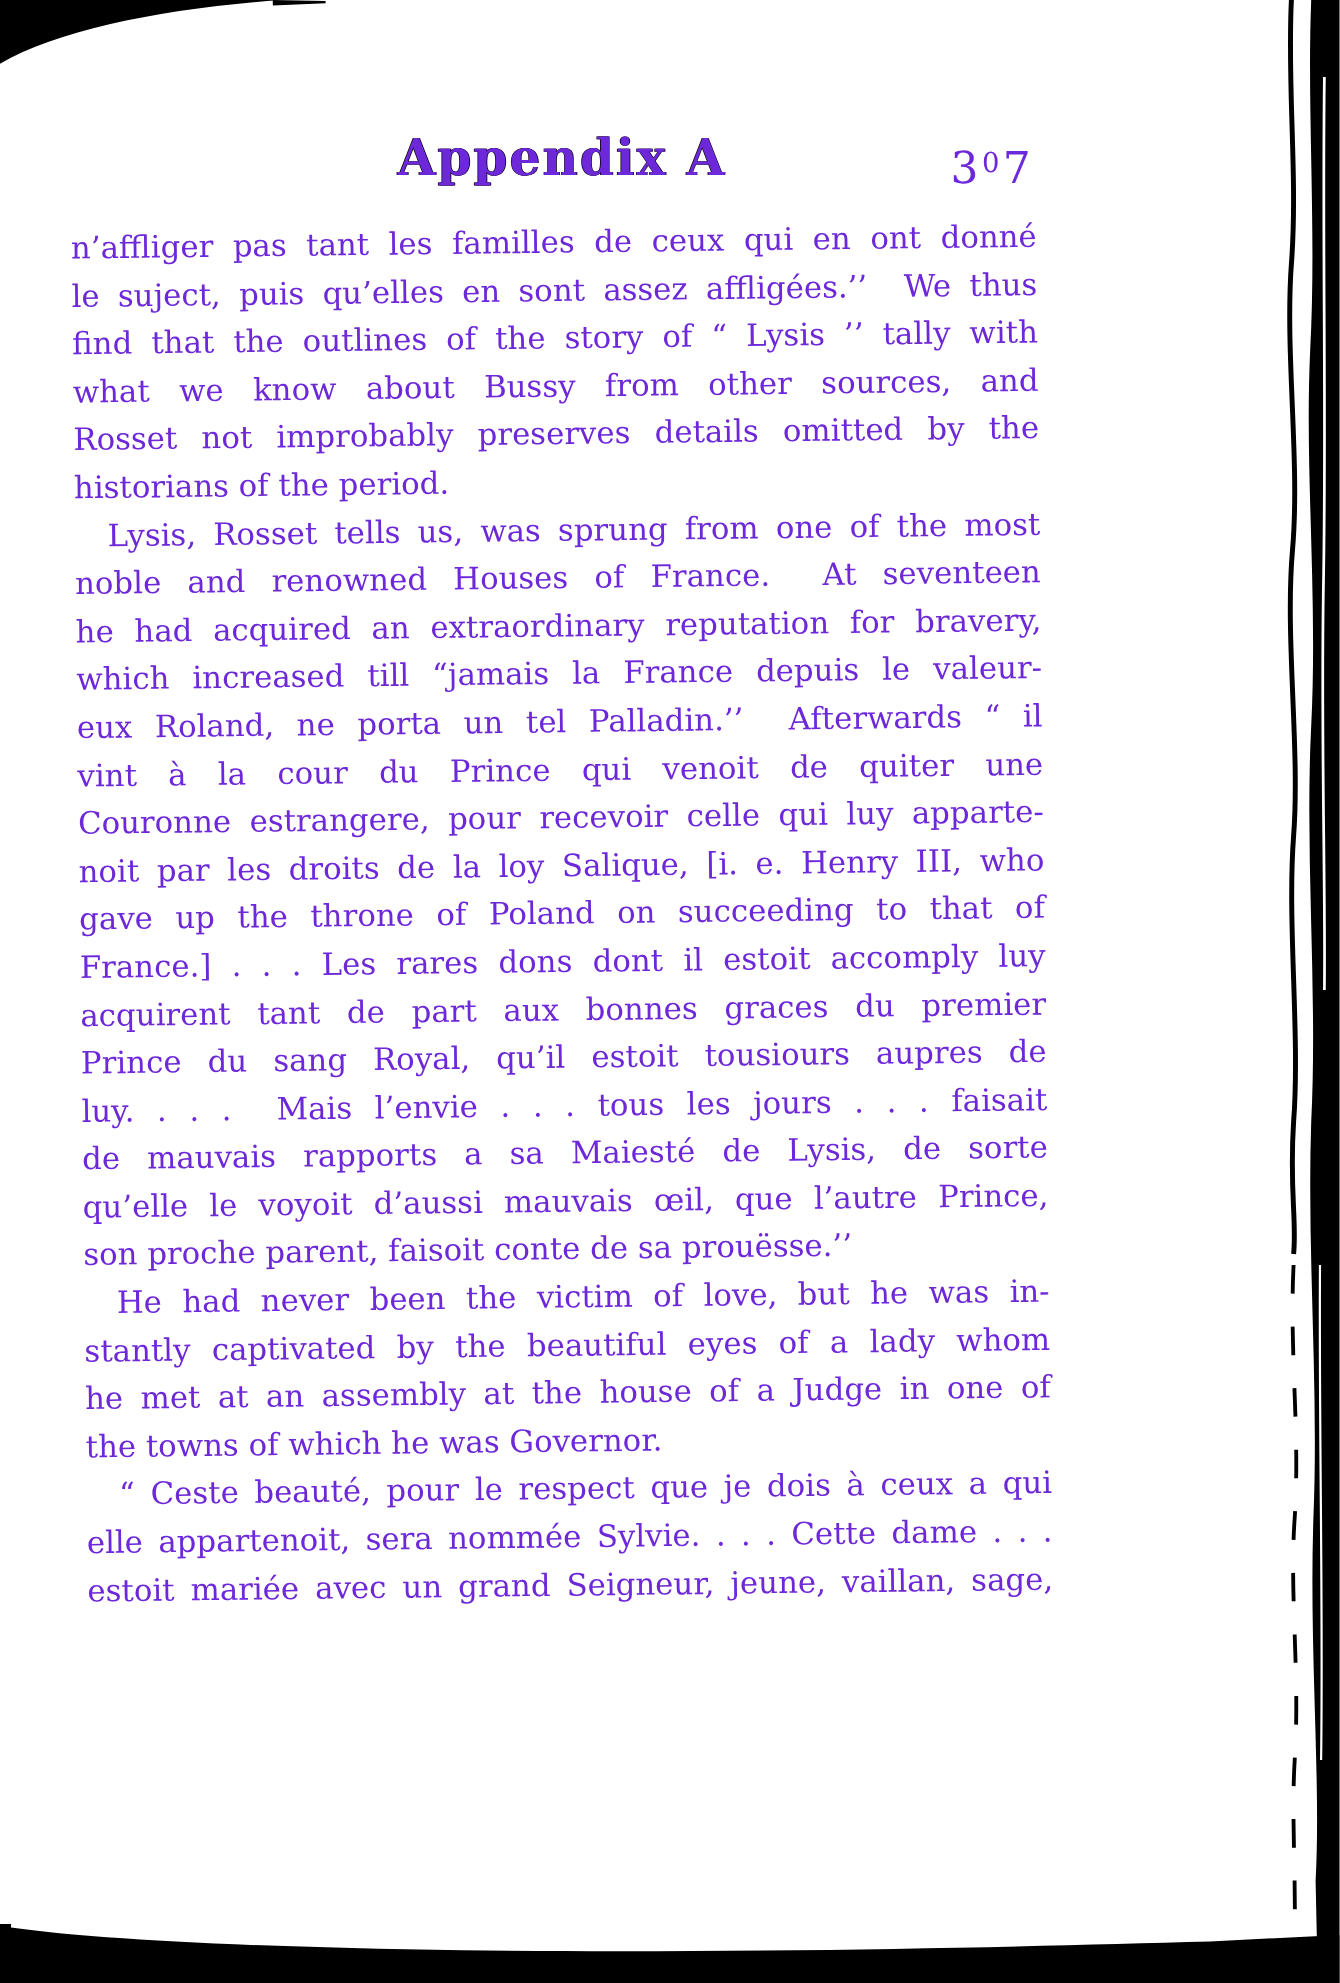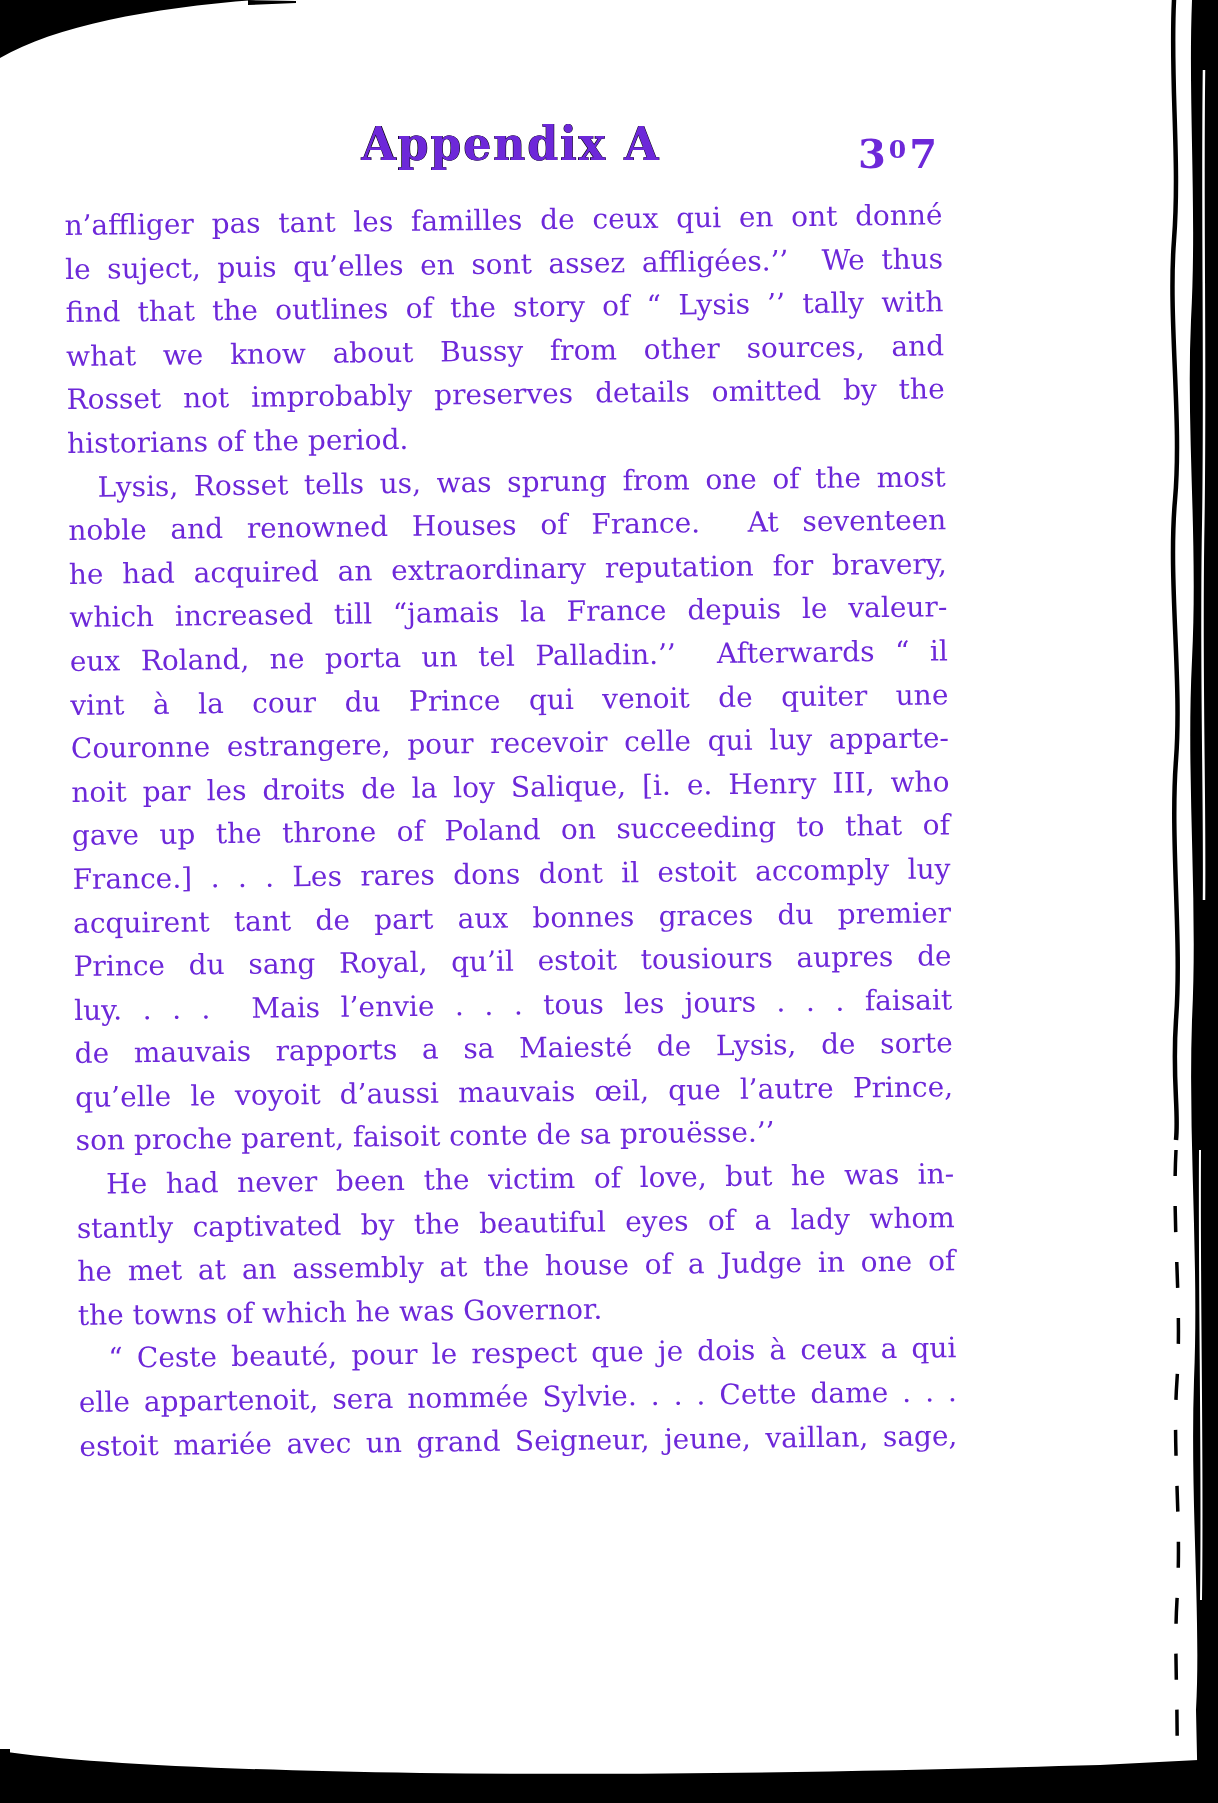--- a/index.html
+++ b/index.html
@@ -23,21 +23,20 @@
     font-size:44px;
     letter-spacing:2px;
     transform:scaleY(1.05);
     text-shadow:0.6px 0 0 #000, -0.6px 0 0 #000;
   }
   .page-number{
     position:absolute;right:10px;top:12px;
     font-size:40px;
     letter-spacing:3px;
     white-space:nowrap;
-    font-weight:bold;
   }
   .page-number .oldstyle-zero{
     font-size:25px;
     vertical-align:10px;
     letter-spacing:3px;
   }
   
   .text-block{
     position:absolute;left:72px;top:204px;width:878px;
     transform:rotate(-0.7deg);

